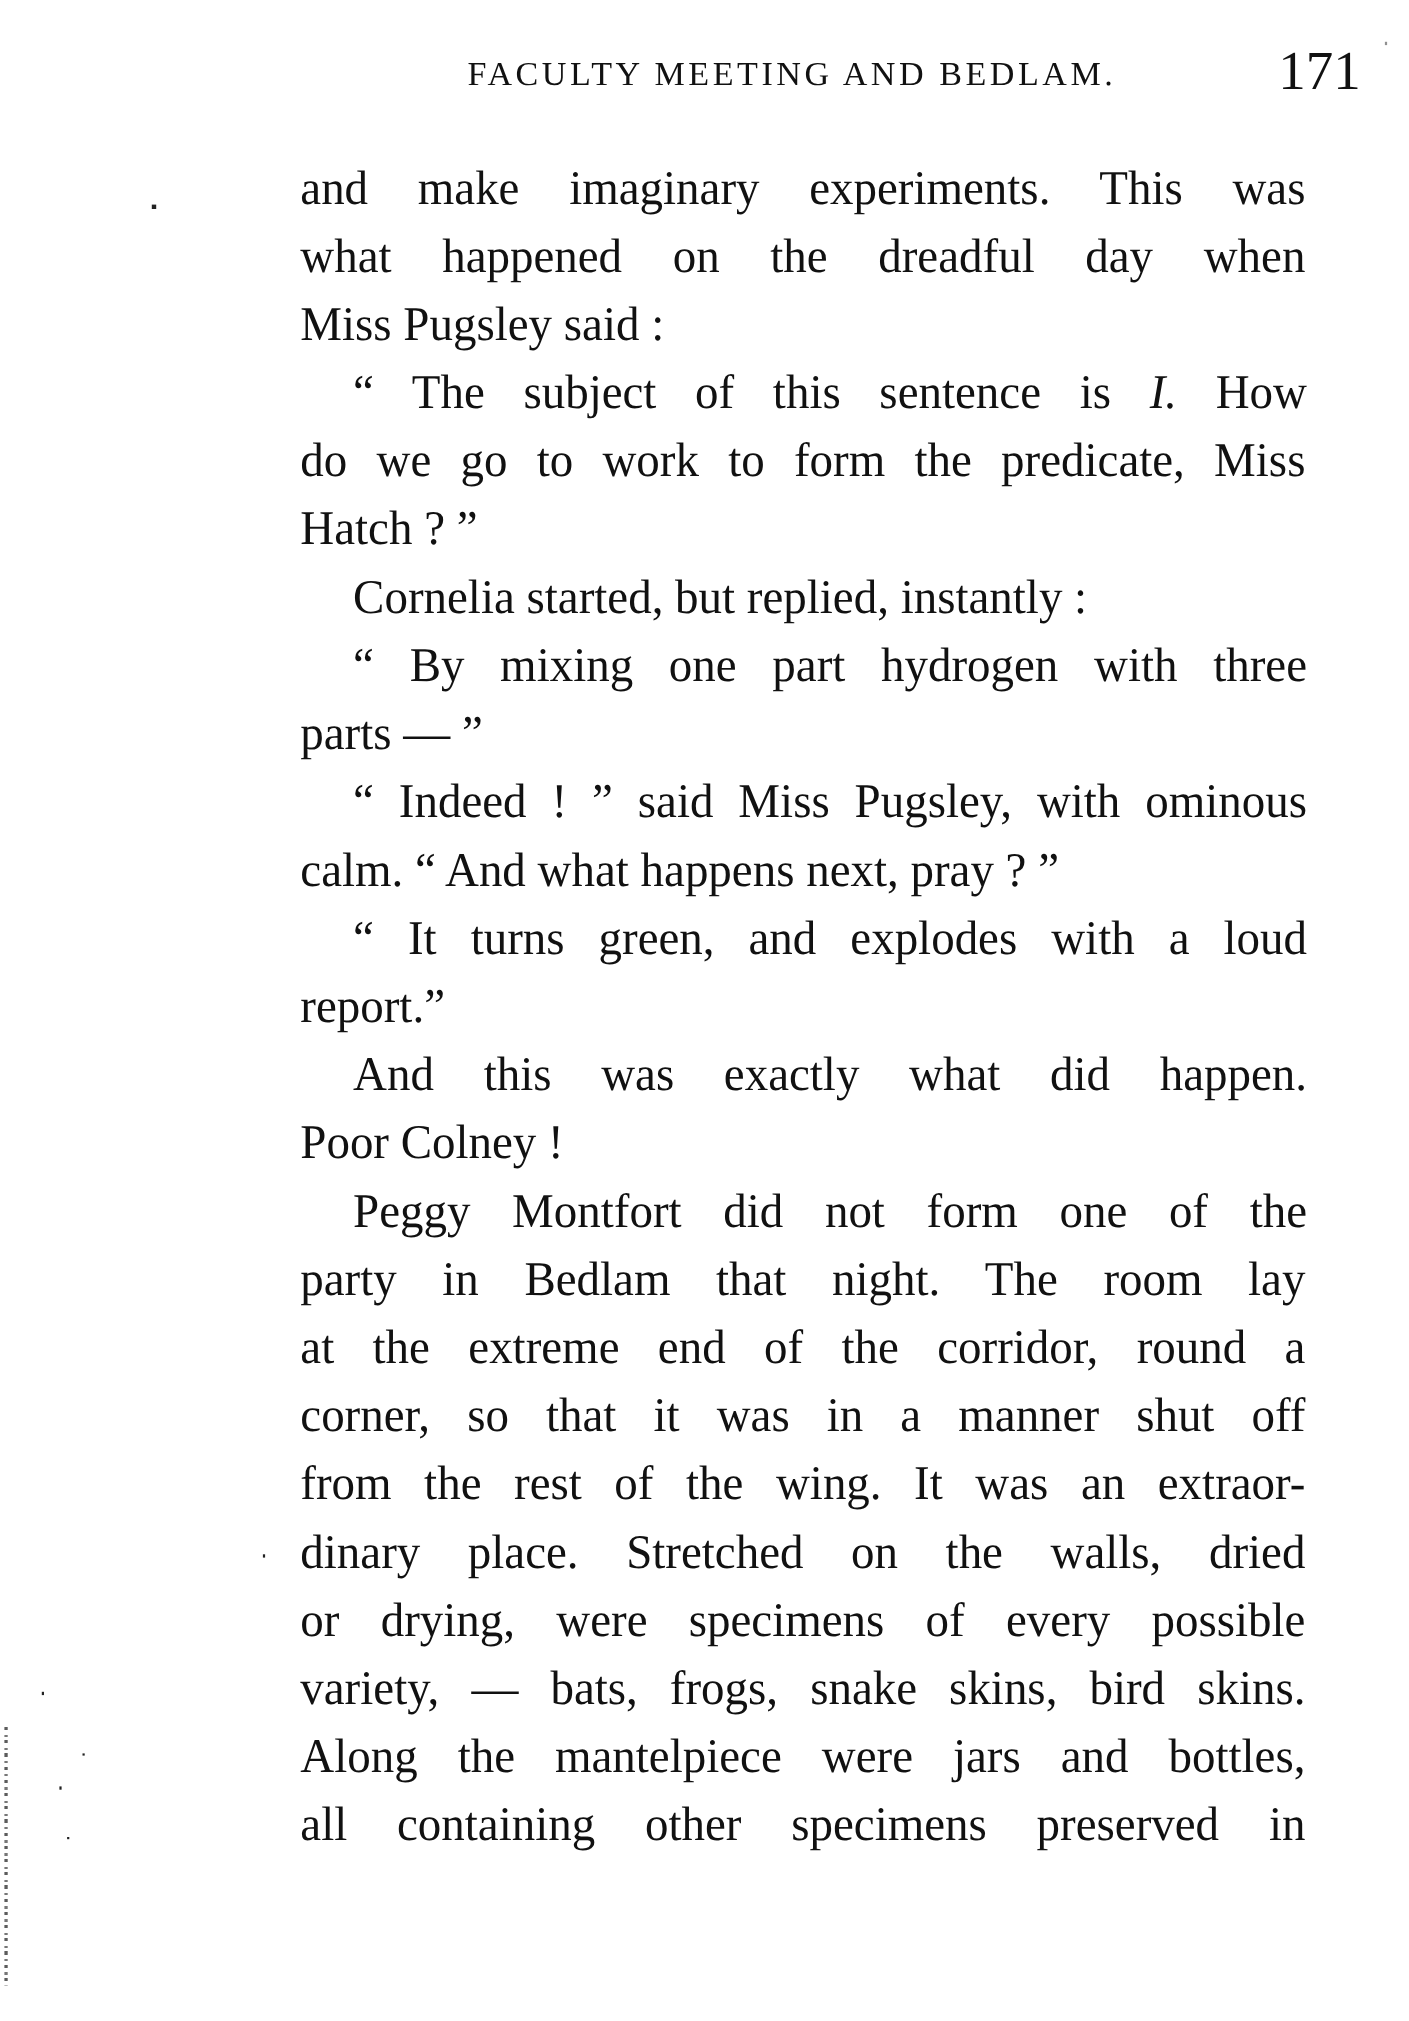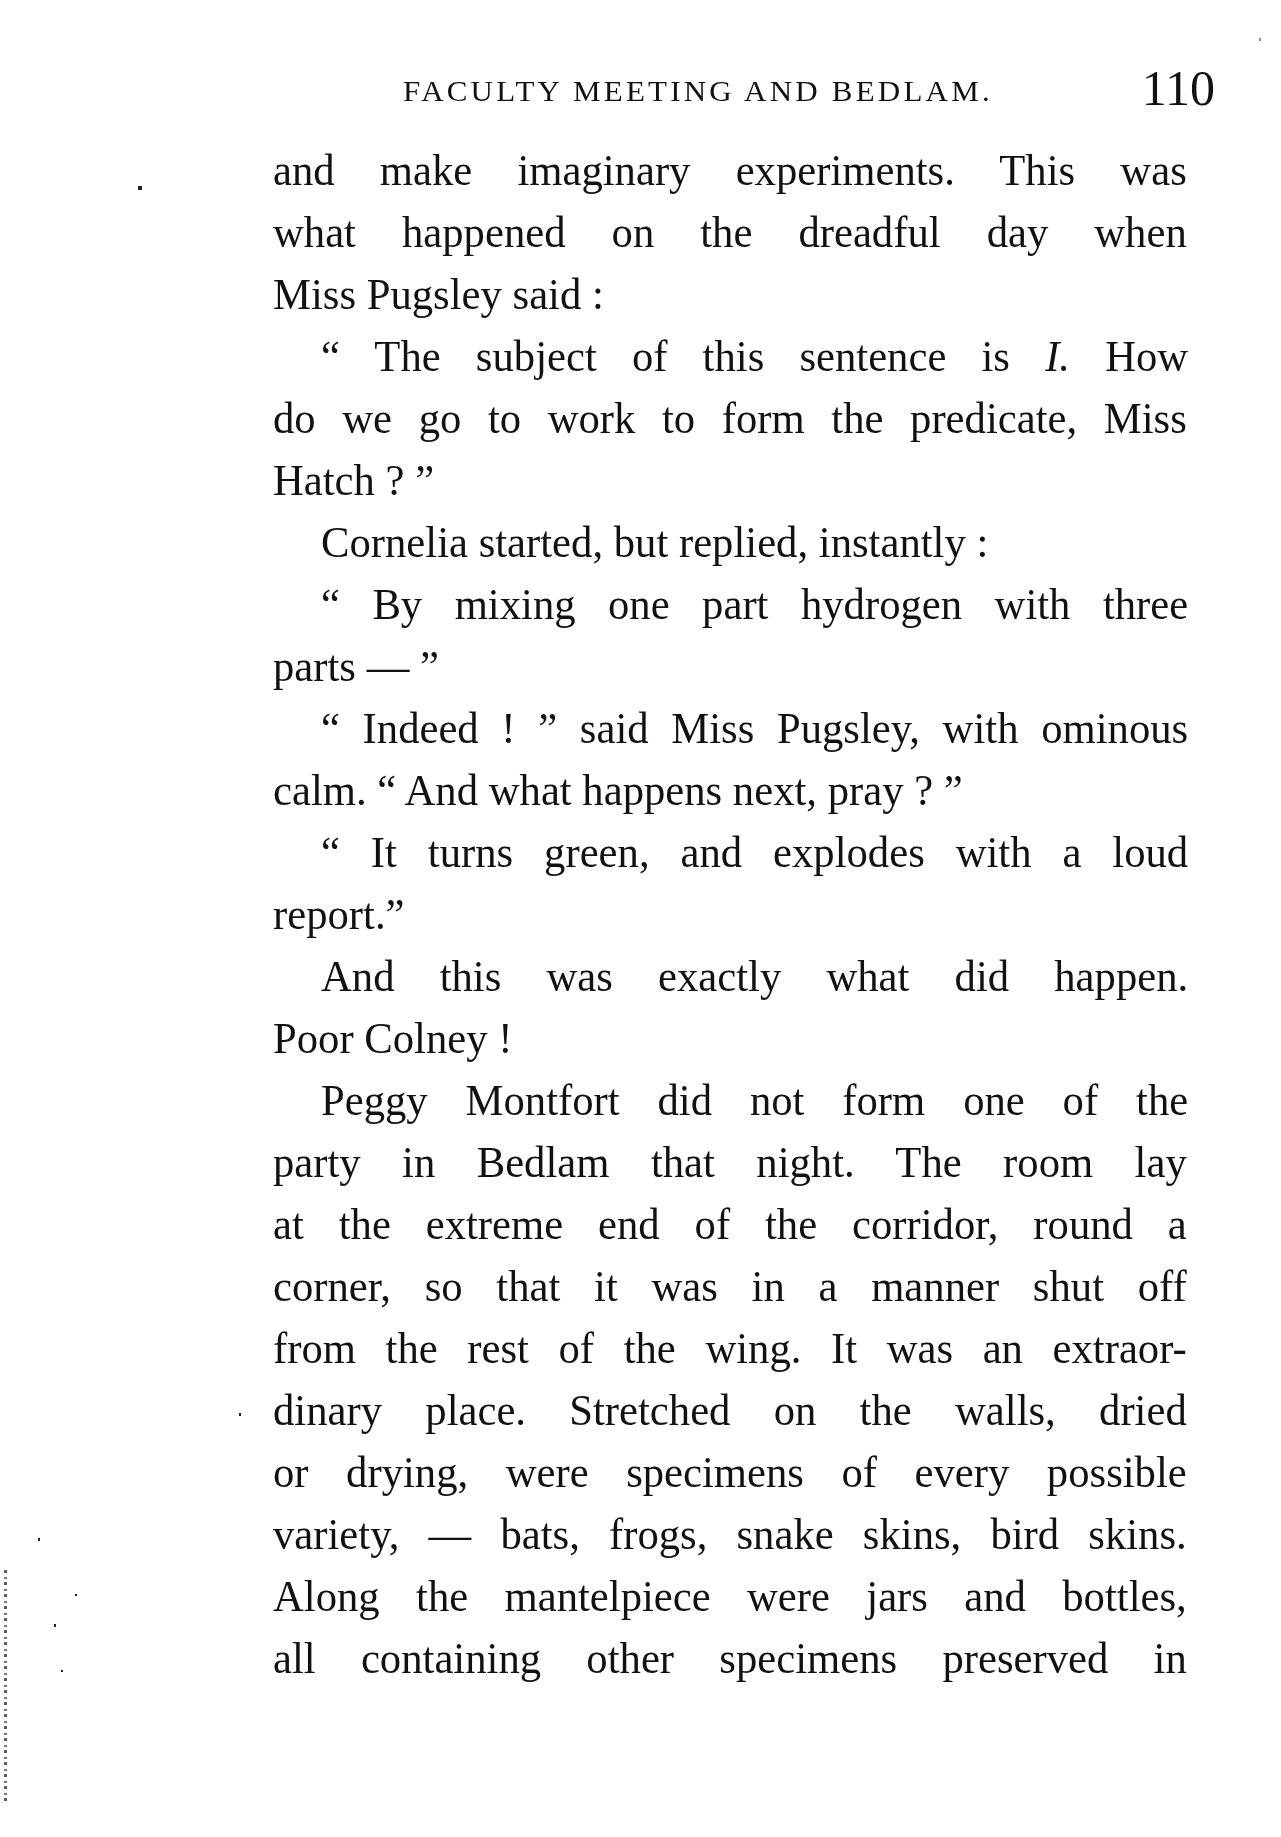--- a/index.html
+++ b/index.html
@@ -3,21 +3,21 @@
 <meta charset="utf-8">
 <style>
   html, body { margin: 0; padding: 0; background: #ffffff; }
   body { width: 1281px; height: 1837px; position: relative; overflow: hidden; }
   .page {
     position: absolute; left: 0; top: 0; width: 1281px; height: 1837px;
     background: #ffffff; color: #111111;
     font-family: "Liberation Serif", "DejaVu Serif", serif;
   }
   .running-head {
-    position: absolute; left: 403px; top: 42px; width: 812px; height: 44px; margin-top: 24px;
+    position: absolute; left: 425px; top: 42px; width: 812px; height: 44px;
   }
   .running-title {
     position: absolute; left: 0; top: 10px;
     font-size: 31px; letter-spacing: 3.2px; line-height: 31px;
     transform: scaleY(0.98); transform-origin: left top;
     white-space: nowrap;
   }
   .page-number {
     position: absolute; right: 0; top: 0;
     font-size: 50px; line-height: 44px; white-space: nowrap;
@@ -39,21 +39,21 @@
     opacity: 0.8;
   }
 </style>
 </head>
 <body>
 
 <div class="page">
 
   <div class="running-head">
     <span class="running-title">FACULTY MEETING AND BEDLAM.</span>
-    <span class="page-number">110</span>
+    <span class="page-number">171</span>
   </div>
 
   <div class="body-text">
     <div class="line" style="top: 140px;">and make imaginary experiments.  This was</div>
     <div class="line" style="top: 202px;">what happened on the dreadful day when</div>
     <div class="line last" style="top: 264px;">Miss Pugsley said :</div>
     <div class="line indent" style="top: 326px;"><span>“ The subject of this sentence is </span><i>I.</i><span>  How</span></div>
     <div class="line" style="top: 388px;">do we go to work to form the predicate, Miss</div>
     <div class="line last" style="top: 450px;">Hatch ? ”</div>
     <div class="line indent last" style="top: 512px;">Cornelia started, but replied, instantly :</div>

